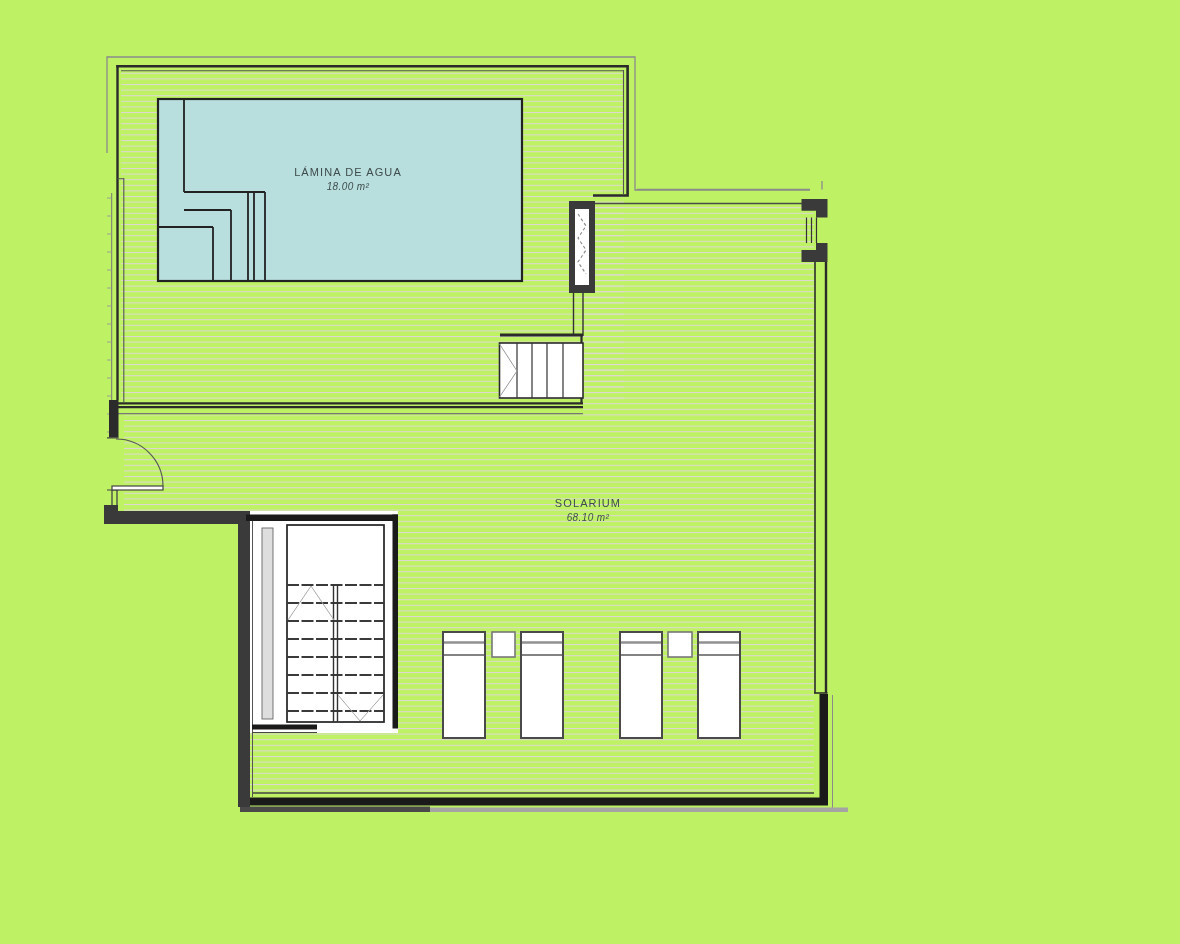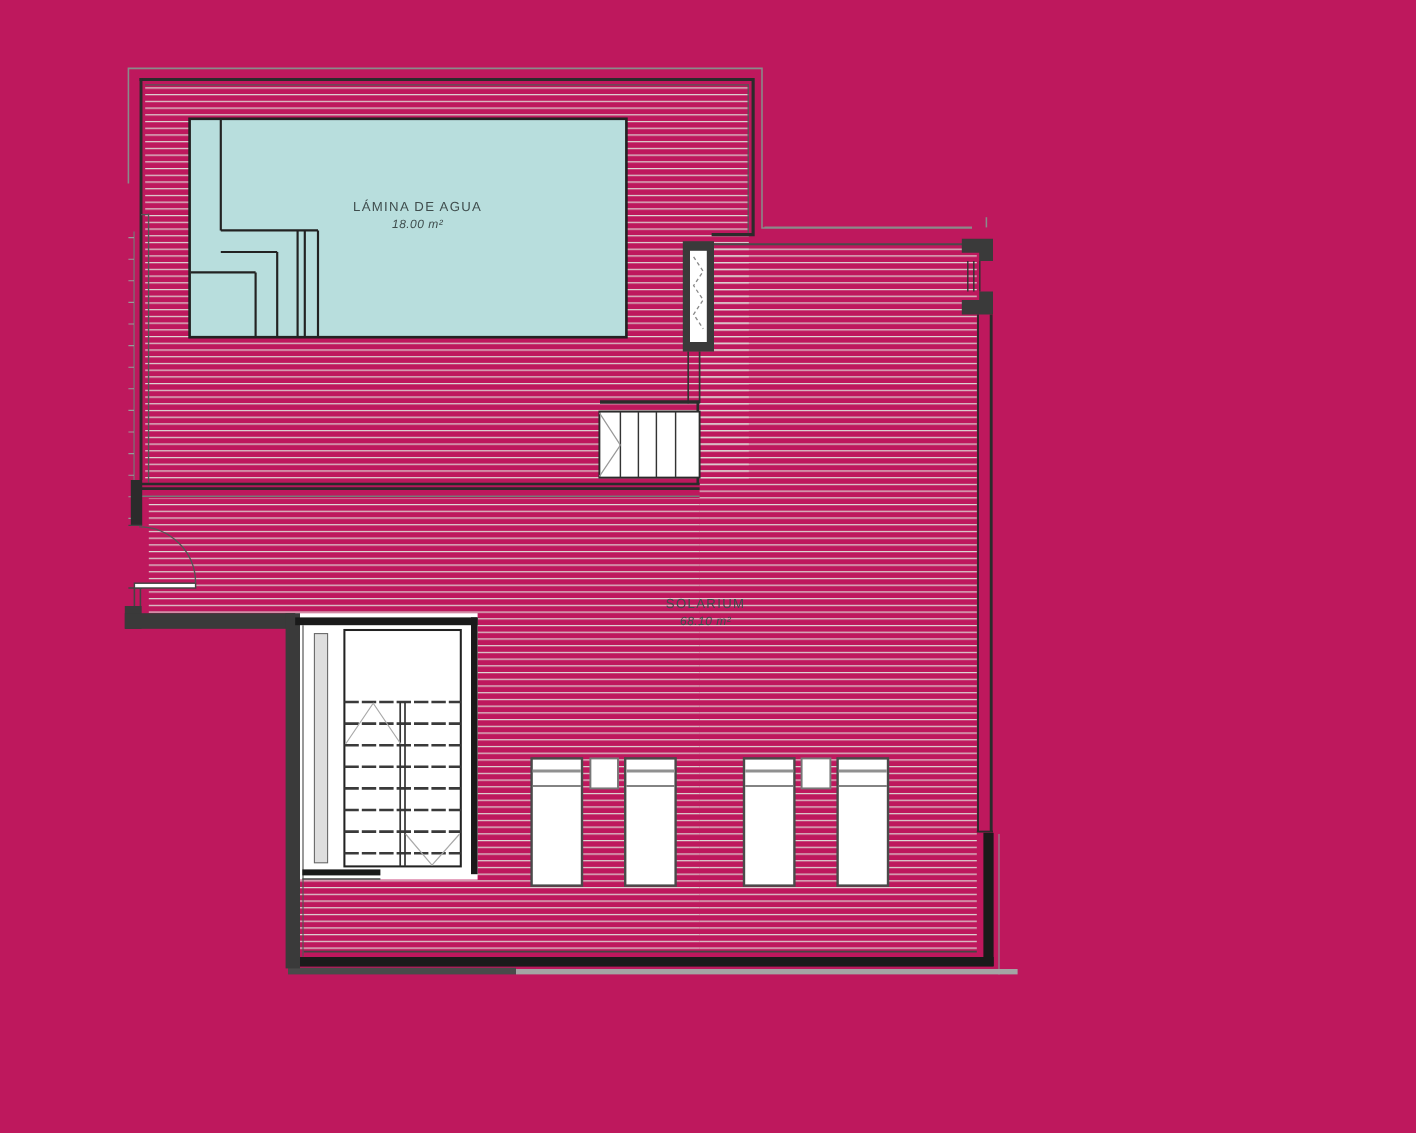--- a/index.html
+++ b/index.html
@@ -1,16 +1,16 @@
 <!DOCTYPE html>
 <html><head>
 <meta charset="utf-8">
 <style>
   html,body{margin:0;padding:0;background:#ffffff;}
-  .canvas{position:relative;width:1180px;height:944px;background:#be185d;overflow:hidden;
+  .canvas{position:relative;width:1180px;height:944px;background:#bef264;overflow:hidden;
           font-family:"Liberation Sans", sans-serif;}
   svg{display:block;}
   text{font-family:"Liberation Sans", sans-serif;}
   .room-name{font-size:11px;letter-spacing:1.1px;}
   .room-area{font-size:10px;font-style:italic;letter-spacing:0.4px;}
 </style>
 </head>
 <body>
 
 <div class="canvas">

